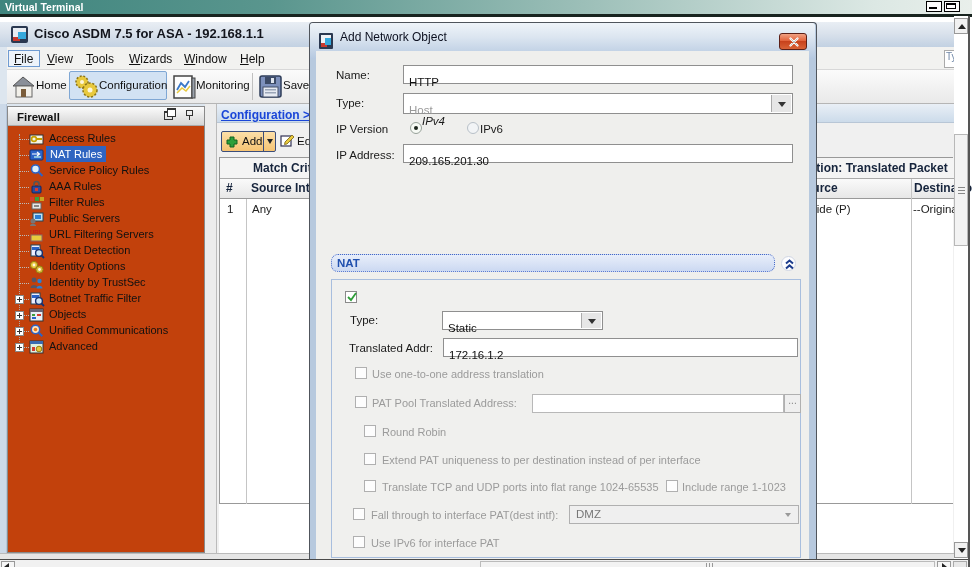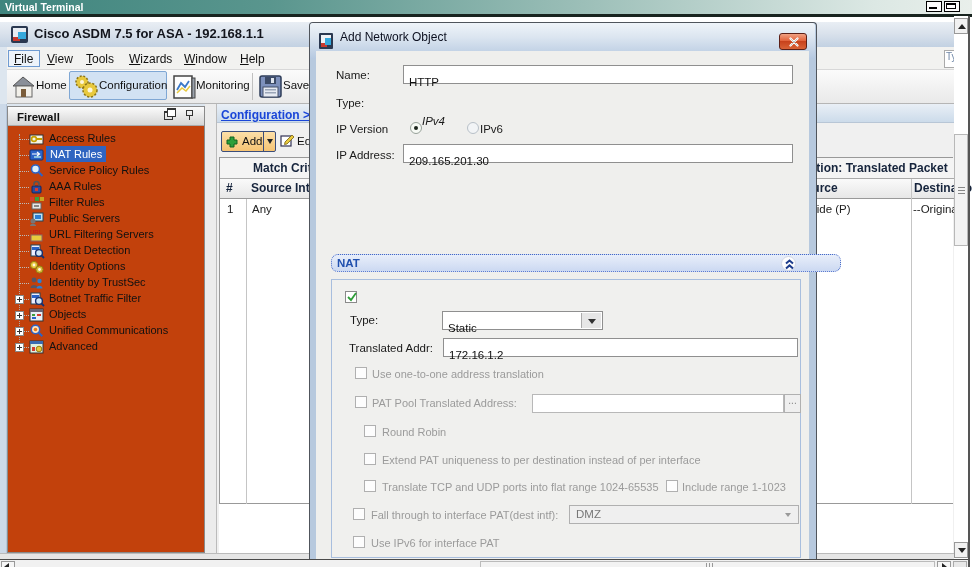--- a/index.html
+++ b/index.html
@@ -309,33 +309,38 @@
         </svg>
       </div>
     </div>
 
     <div class="abs" style="left:6px;top:28px;width:493px;height:510px;background:#efefed;"></div>
 
     <div class="lbl" style="left:26px;top:46px;">Name:</div>
     <div class="inp" style="left:93px;top:42px;width:390px;height:19px;">HTTP</div>
 
     <div class="lbl" style="left:26px;top:74px;">Type:</div>
+    <div class="inp" style="left:93px;top:70px;width:390px;height:21px;color:#999;">Host
+      <div class="abs" style="right:1px;top:1px;width:20px;height:17px;background:#e6e6e6;border-left:1px solid #aaa;">
+        <div class="abs" style="left:6px;top:7px;width:0;height:0;border-left:4px solid transparent;border-right:4px solid transparent;border-top:5px solid #333;"></div>
+      </div>
+    </div>
 
     <div class="lbl" style="left:26px;top:100px;">IP Version</div>
     <div class="abs" style="left:100px;top:99px;width:12px;height:12px;border:1px solid #98a29a;border-radius:50%;background:#f7faf5;">
       <div class="abs" style="left:3px;top:3px;width:4px;height:4px;border-radius:50%;background:#1c241c;"></div>
     </div>
     <div class="lbl" style="left:112px;top:92px;font-style:italic;">IPv4</div>
     <div class="abs" style="left:157px;top:99px;width:12px;height:12px;border:1px solid #b8c0c8;border-radius:50%;background:#f2f4f6;"></div>
     <div class="lbl" style="left:170px;top:100px;">IPv6</div>
 
     <div class="lbl" style="left:26px;top:126px;">IP Address:</div>
     <div class="inp" style="left:93px;top:121px;width:390px;height:19px;">209.165.201.30</div>
 
-    <div class="abs" style="left:21px;top:231px;width:510px;height:18px;border:1px dotted #4468c8;border-radius:7px;
+    <div class="abs" style="left:21px;top:231px;width:444px;height:18px;border:1px dotted #4468c8;border-radius:7px;
       background:linear-gradient(to bottom,#e8eefa,#ccd9f2);">
       <div class="abs" style="left:5px;top:2px;font-size:11.5px;font-weight:bold;color:#1f4fae;">NAT</div>
       <div class="abs" style="left:449px;top:1px;width:15px;height:15px;border:1px solid #d0d6e4;border-radius:50%;background:#fdfdfe;">
         <svg class="abs" style="left:2px;top:2px;" width="11" height="11" viewBox="0 0 11 11">
           <path d="M2 4.6 L5.5 1.6 L9 4.6 M2 9.4 L5.5 6.4 L9 9.4" fill="none" stroke="#1c3c8c" stroke-width="2"></path>
         </svg>
       </div>
     </div>
 
     <div class="abs" style="left:21px;top:256px;width:470px;height:279px;background:#f0f0ee;border:1px solid #a8bede;"></div>

